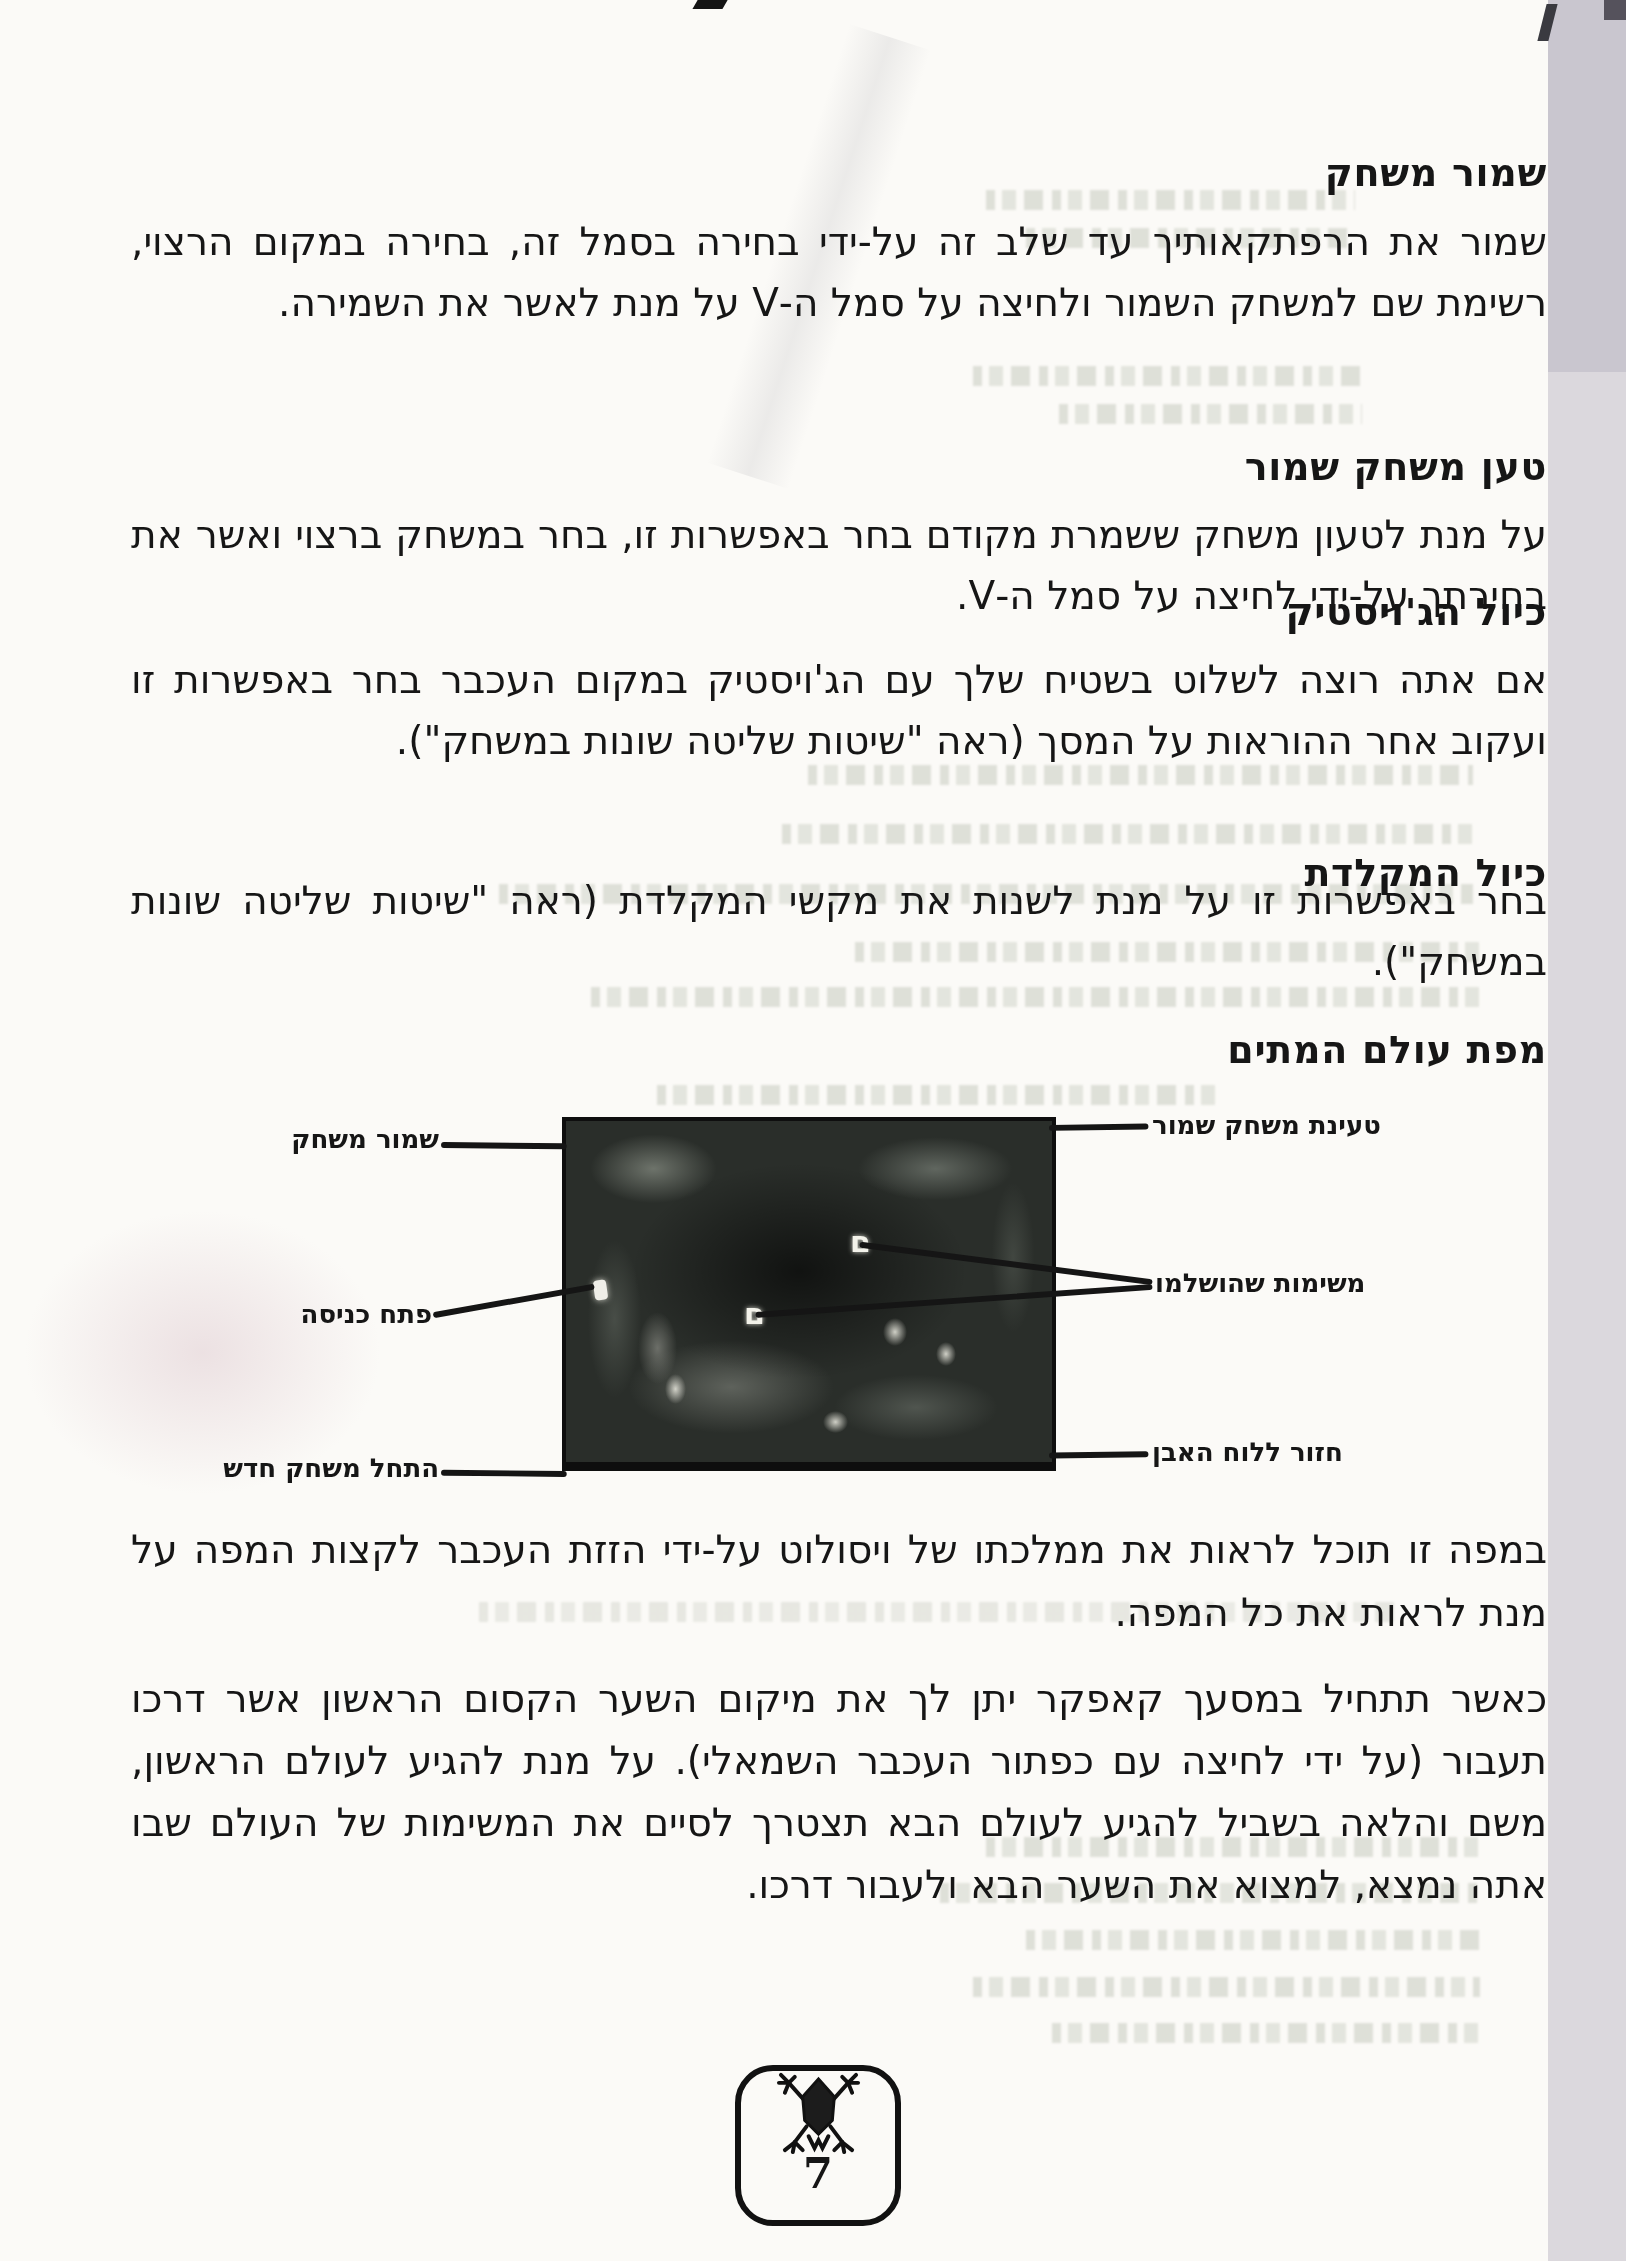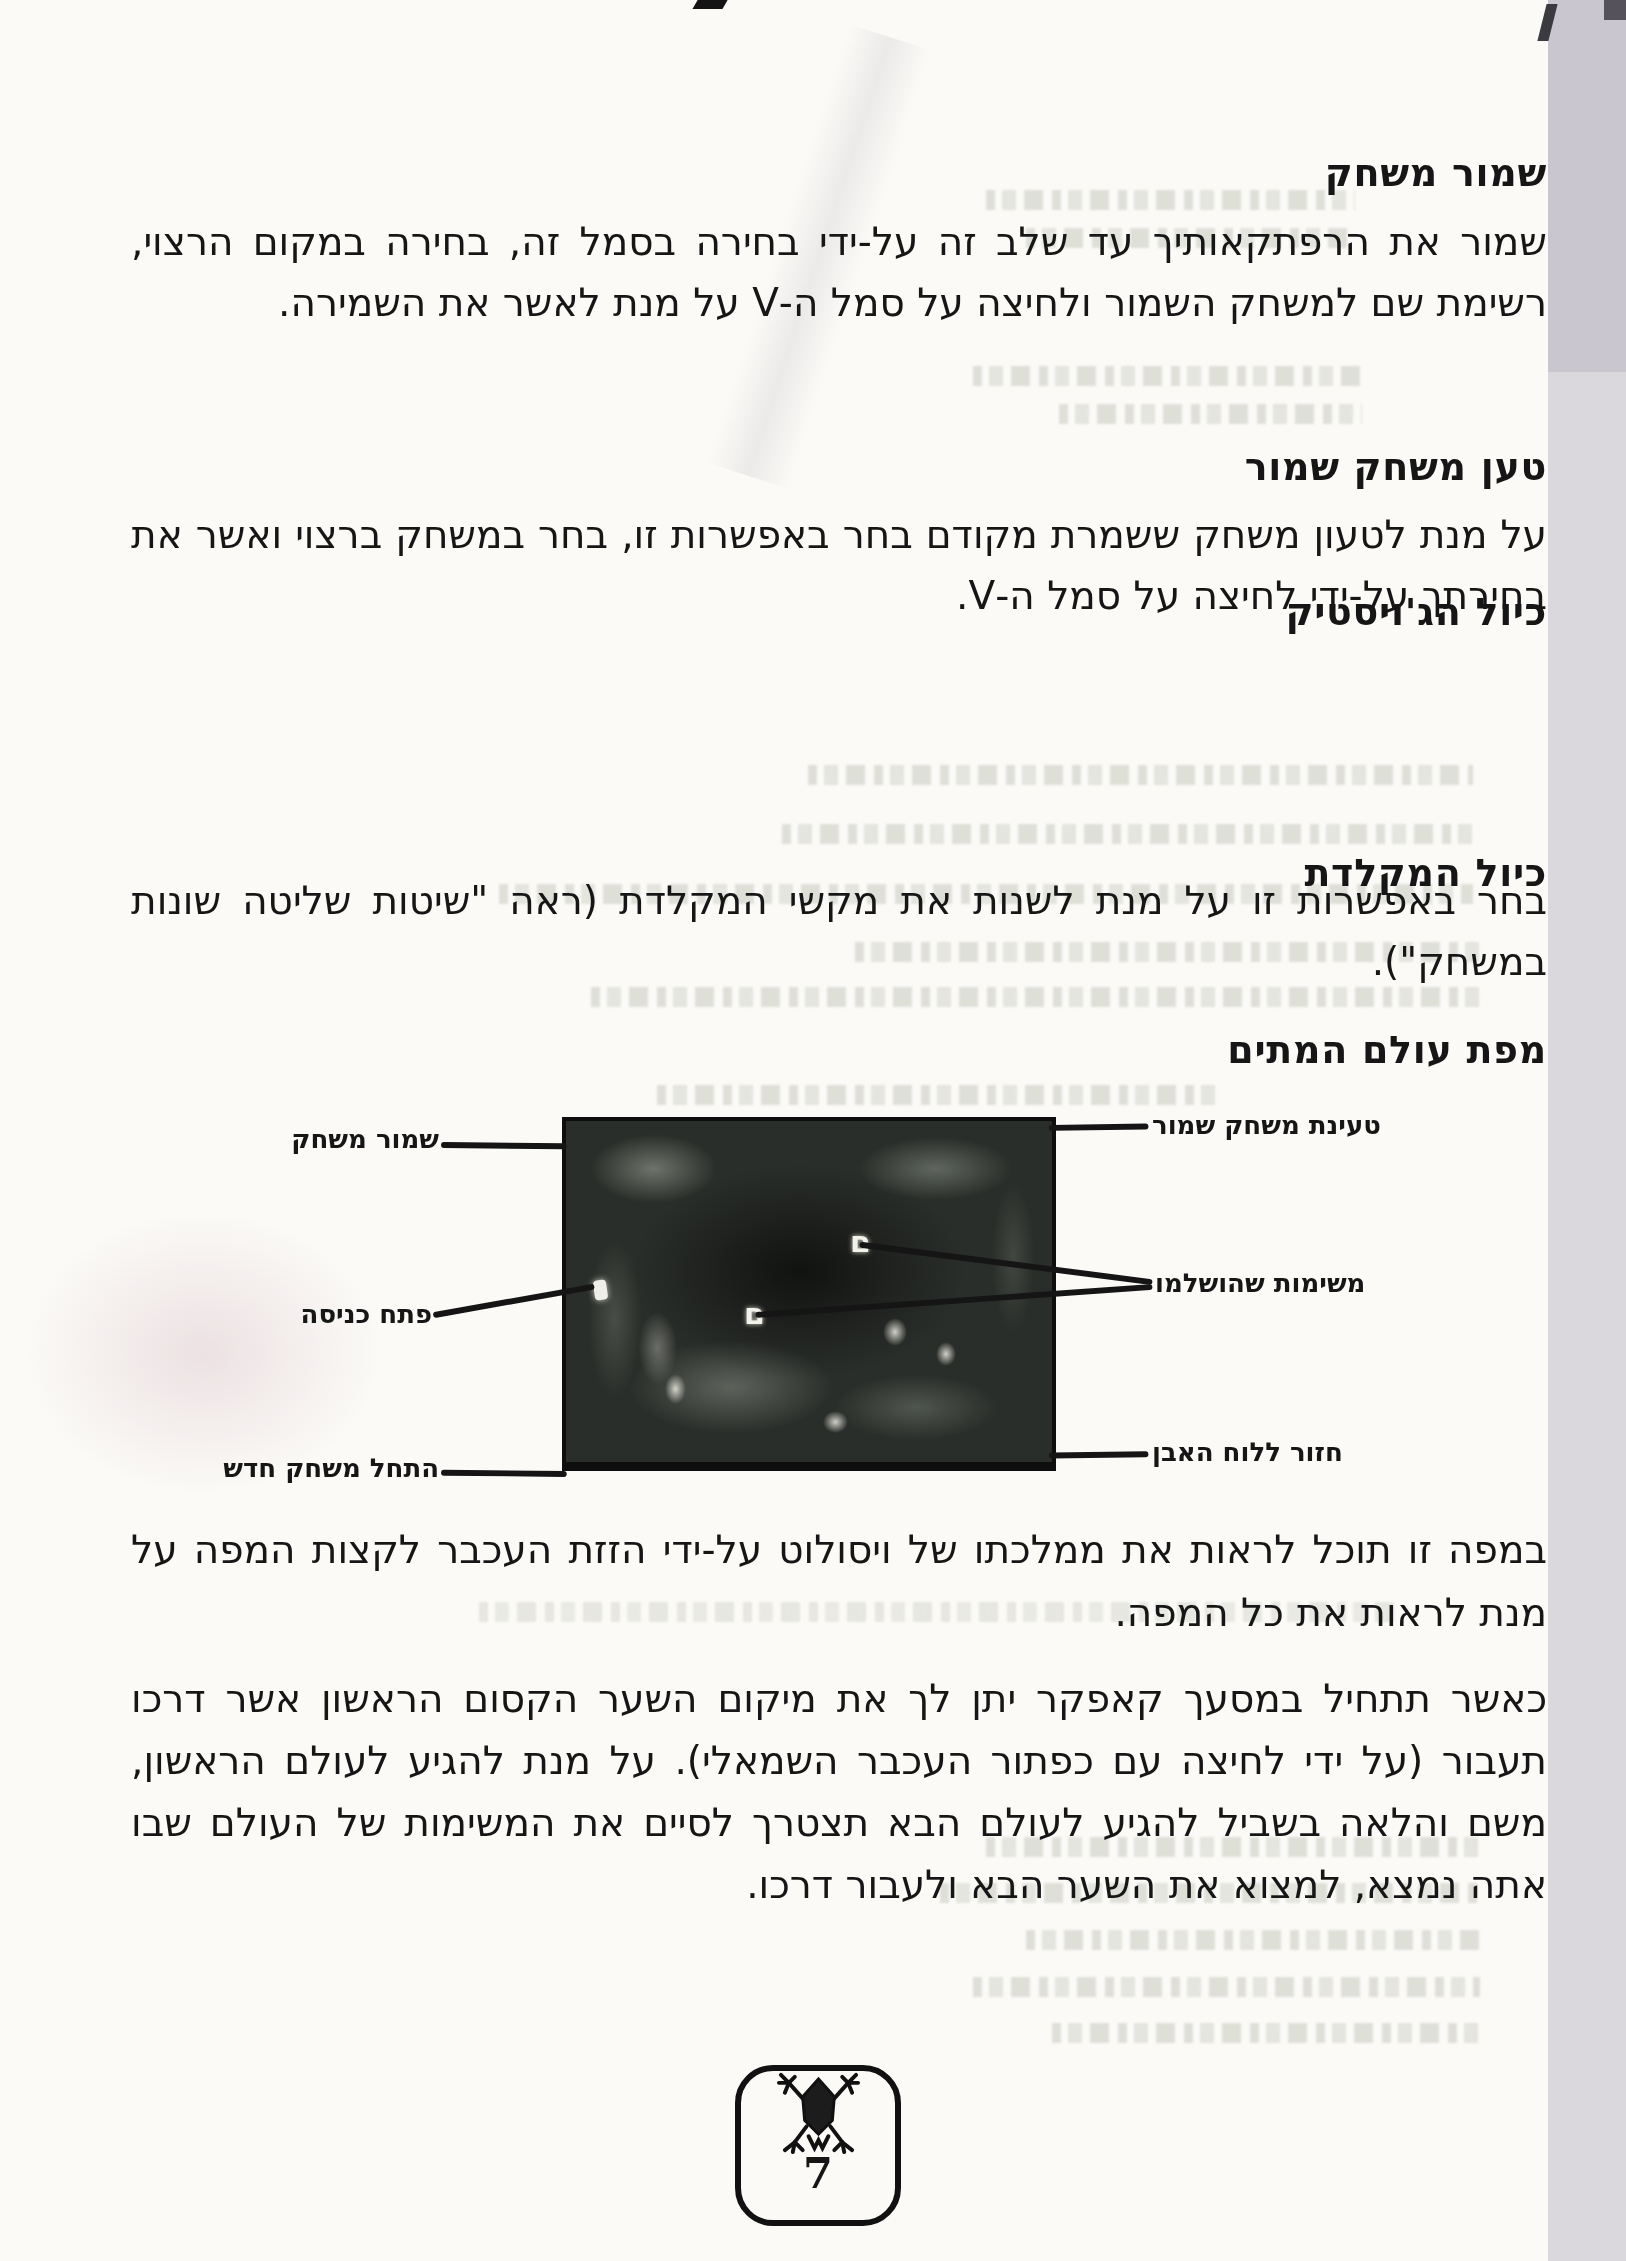--- a/index.html
+++ b/index.html
@@ -97,20 +97,21 @@
   <div class="ghost" style="left:974px; top:1977px; width:507px;"></div>
   <div class="ghost" style="left:1053px; top:2023px; width:428px;"></div>
 
   <div class="sec-heading" style="top:151px;">שמור משחק</div>
   <div class="sec-body" style="top:211px;">שמור את הרפתקאותיך עד שלב זה על-ידי בחירה בסמל זה, בחירה במקום הרצוי, רשימת שם למשחק השמור ולחיצה על סמל ה-V על מנת לאשר את השמירה.</div>
 
   <div class="sec-heading" style="top:445px;">טען משחק שמור</div>
   <div class="sec-body" style="top:504px;">על מנת לטעון משחק ששמרת מקודם בחר באפשרות זו, בחר במשחק ברצוי ואשר את בחירתך על-ידי לחיצה על סמל ה-V.</div>
 
   <div class="sec-heading" style="top:590px;">כיול הג'ויסטיק</div>
+  <div class="sec-body" style="top:649px;">אם אתה רוצה לשלוט בשטיח שלך עם הג'ויסטיק במקום העכבר בחר באפשרות זו ועקוב אחר ההוראות על המסך (ראה "שיטות שליטה שונות במשחק").</div>
 
   <div class="sec-heading" style="top:811px;margin-top:40px;">כיול המקלדת</div>
   <div class="sec-body" style="top:870px;">בחר באפשרות זו על מנת לשנות את מקשי המקלדת (ראה "שיטות שליטה שונות במשחק").</div>
 
   <div class="sec-heading" style="top:1028px;">מפת עולם המתים</div>
 
   <div class="map">
     <div class="map-dot"></div>
     <div class="map-rune" style="left:280px; top:104px;">ם</div>
     <div class="map-rune" style="left:174px; top:176px;">ם</div>

